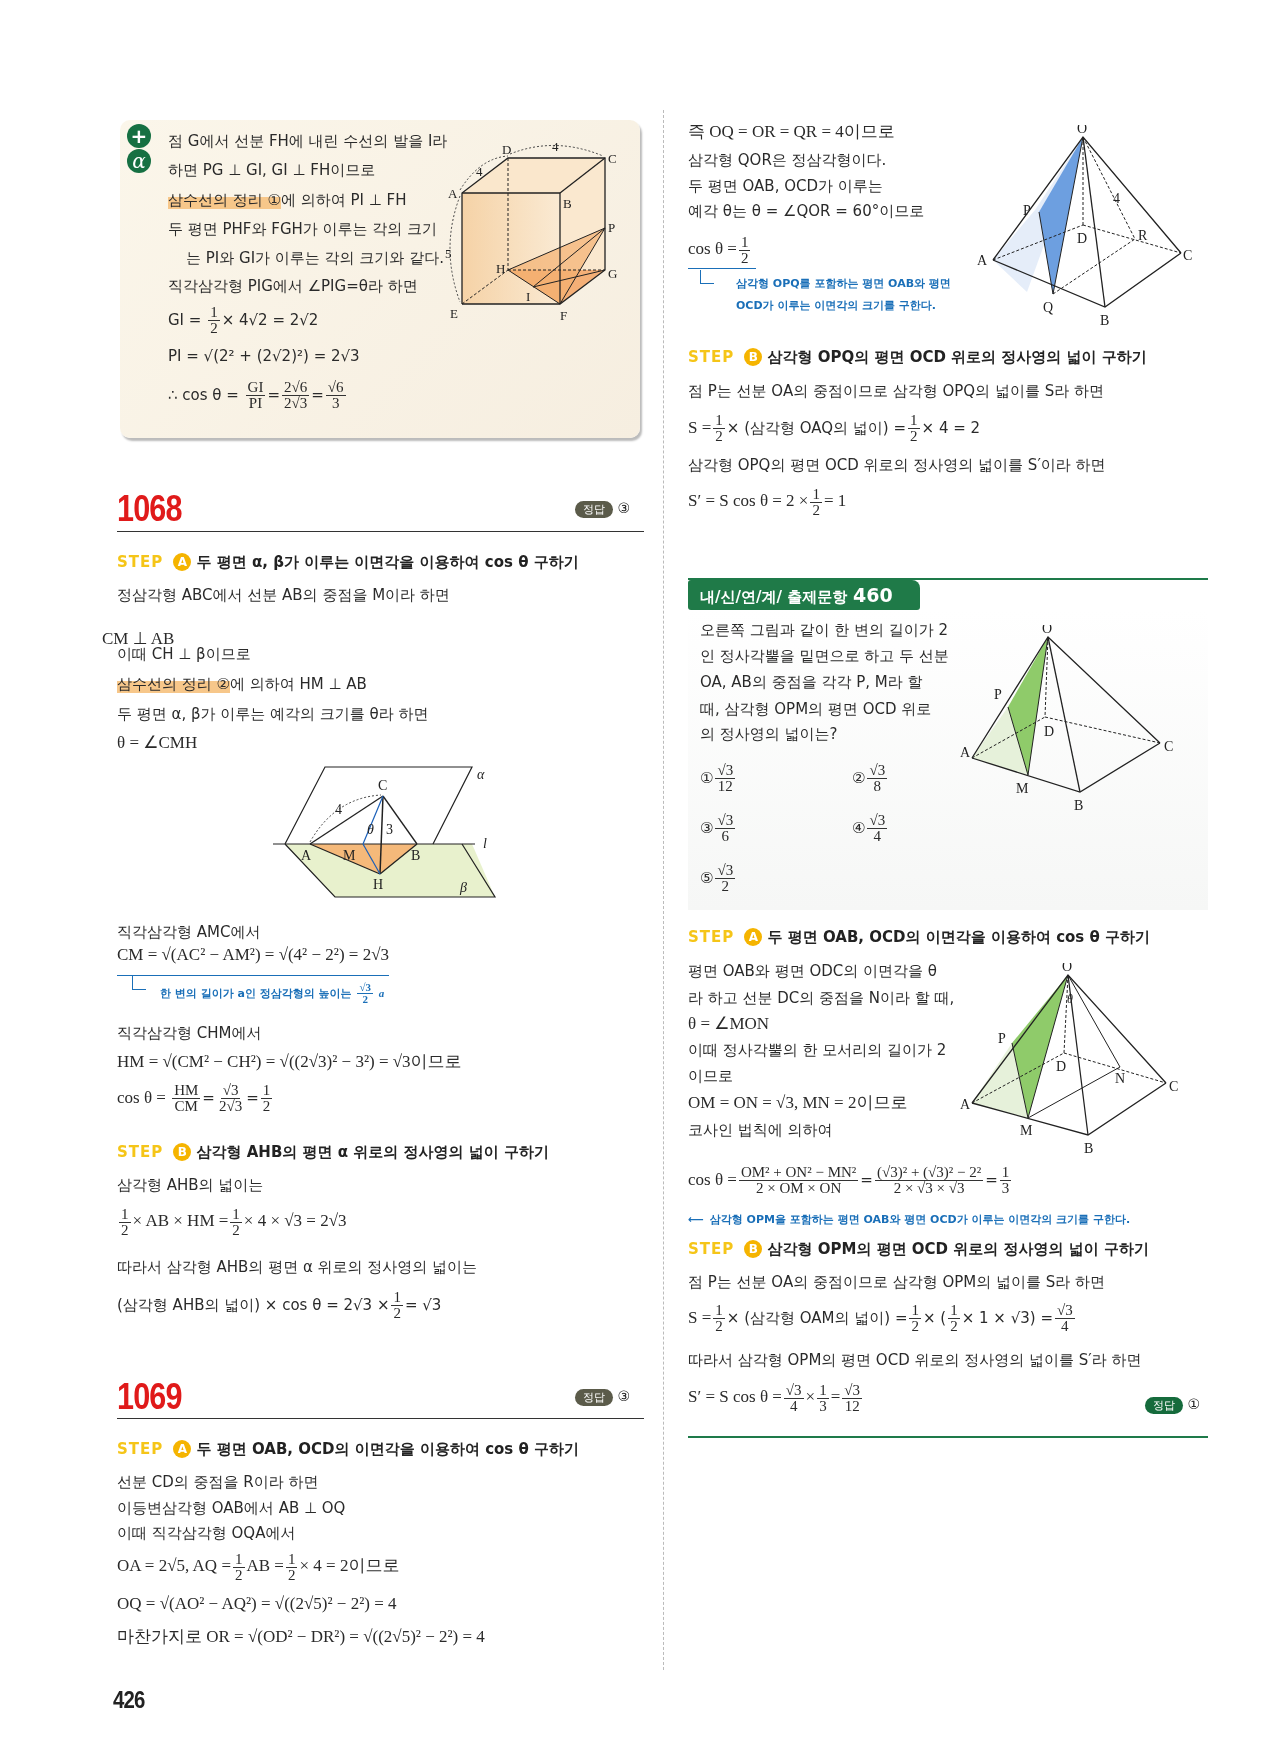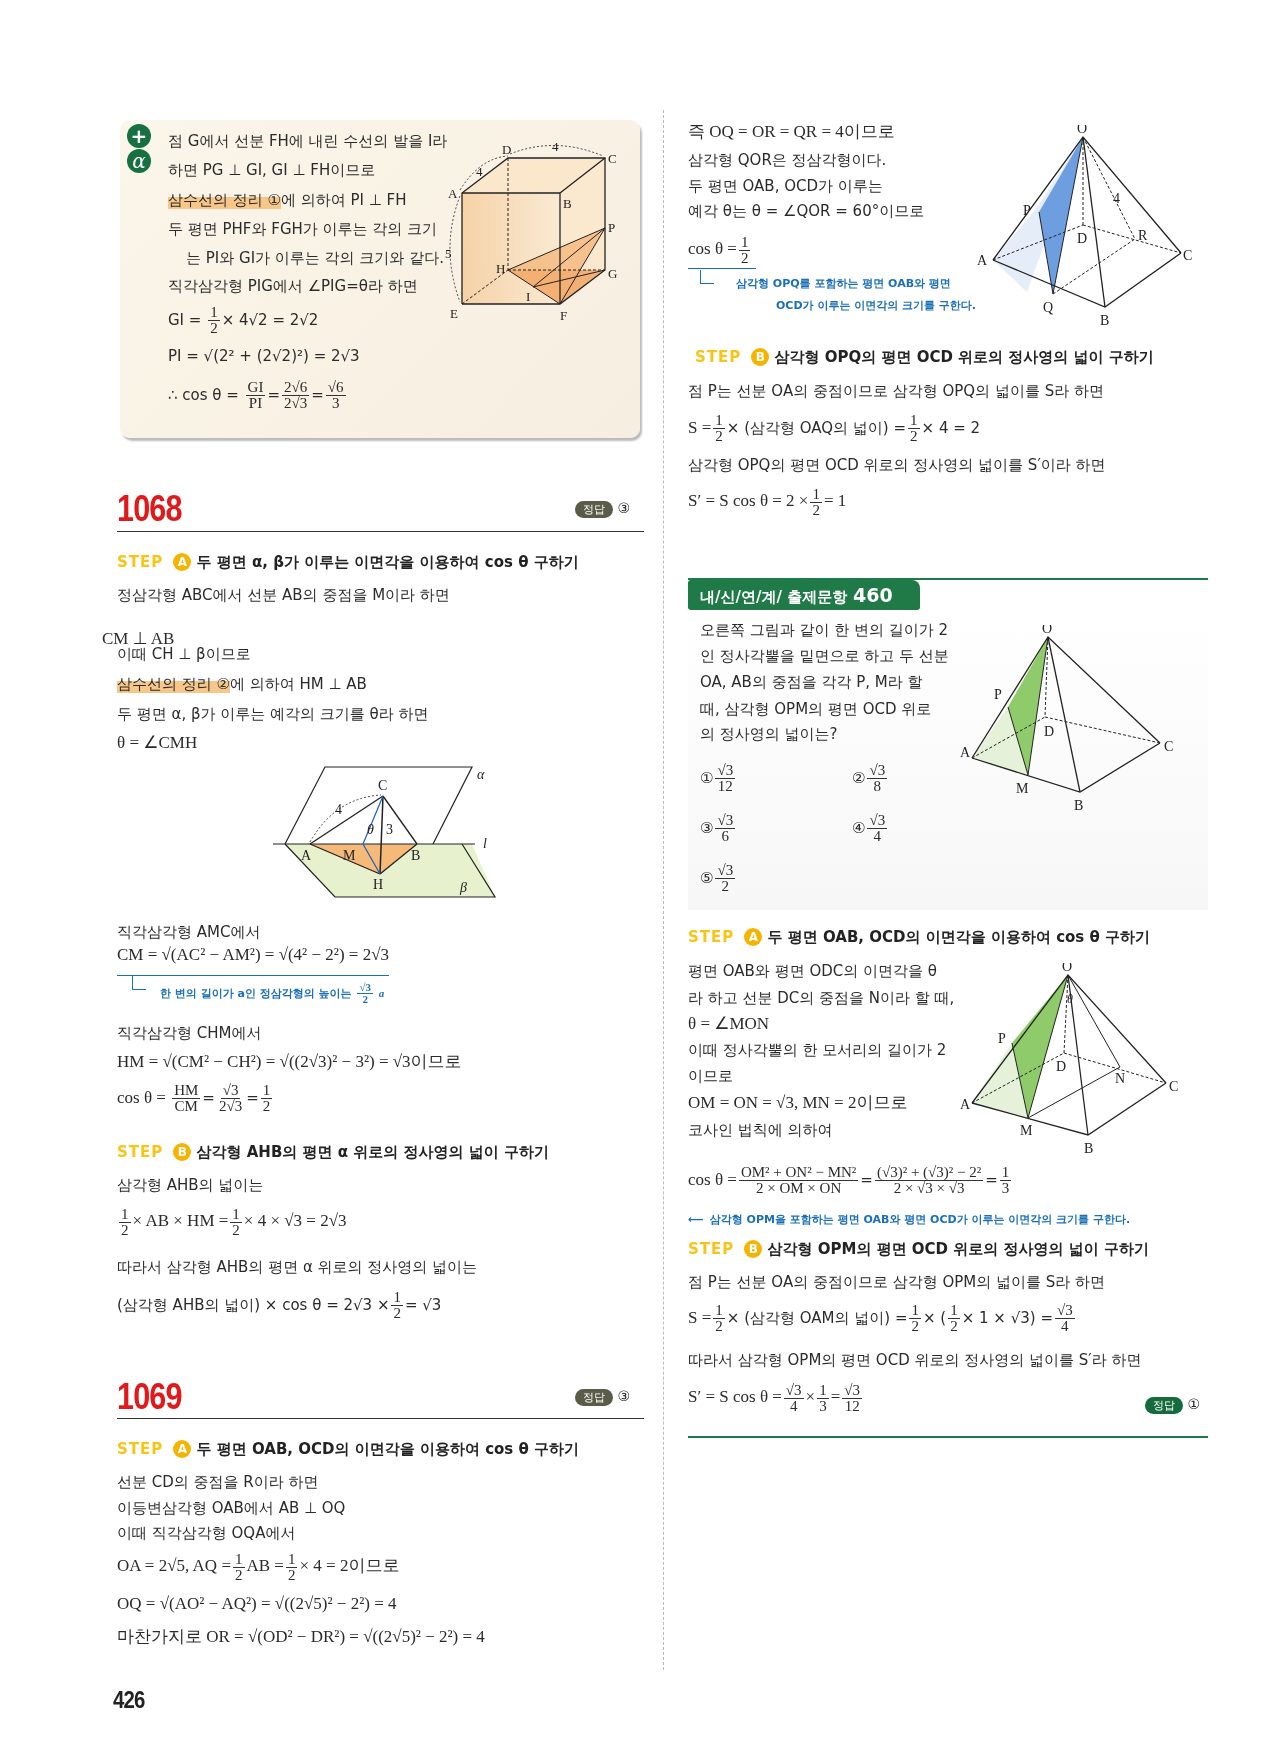--- a/index.html
+++ b/index.html
@@ -206,21 +206,21 @@
 <div class="abs line m" style="left:688px;top:122px;">즉 OQ = OR = QR = 4이므로</div>
 <div class="abs line" style="left:688px;top:150px;">삼각형 QOR은 정삼각형이다.</div>
 <div class="abs line" style="left:688px;top:176px;">두 평면 OAB, OCD가 이루는</div>
 <div class="abs line" style="left:688px;top:201px;">예각 θ는 θ = ∠QOR = 60°이므로</div>
 <div class="abs line m" style="left:688px;top:235px;border-bottom:1.5px solid #1a6fb8;padding-bottom:2px;width:68px;"><span>cos θ =</span><span class="frac">
       <span class="n">1</span>
       <span class="d">2</span>
     </span></div>
 <div class="abs" style="left:700px;top:270px;width:14px;height:14px;border-left:1.5px solid #1a6fb8;border-bottom:1.5px solid #1a6fb8;"></div>
 <div class="abs note" style="left:736px;top:276px;">삼각형 OPQ를 포함하는 평면 OAB와 평면</div>
-<div class="abs note" style="left:736px;top:298px;margin-left:40px;">OCD가 이루는 이면각의 크기를 구한다.</div>
+<div class="abs note" style="left:736px;top:298px;">OCD가 이루는 이면각의 크기를 구한다.</div>
 
 <div class="abs" style="left:975px;top:125px;width:225px;height:205px;">
   <svg width="225" height="205" viewBox="0 0 225 205">
     <polygon points="18,135 60,85 108,12 52,167" fill="#dfe9f8" opacity="0.8"></polygon>
     <polygon points="64,87 108,12 78,169" fill="#6d9fe0"></polygon>
     <polyline points="18,135 108,12 206,128" fill="none" stroke="#222" stroke-width="1.3"></polyline>
     <polyline points="18,135 130,182 206,128" fill="none" stroke="#222" stroke-width="1.3"></polyline>
     <line x1="108" y1="12" x2="130" y2="182" stroke="#222" stroke-width="1.3"></line>
     <line x1="64" y1="87" x2="78" y2="169" stroke="#222"></line>
     <line x1="108" y1="12" x2="78" y2="169" stroke="#222"></line>
@@ -236,21 +236,21 @@
       <text x="163" y="115">R</text>
       <text x="208" y="135">C</text>
       <text x="2" y="140">A</text>
       <text x="68" y="187">Q</text>
       <text x="125" y="200">B</text>
       <text x="138" y="78">4</text>
     </g>
   </svg>
 </div>
 
-<div class="abs step" style="left:688px;top:348px;margin-left:7px;"><span class="tag">STEP</span><span class="circ">B</span> <span>삼각형 OPQ의 평면 OCD 위로의 정사영의 넓이 구하기</span></div>
+<div class="abs step" style="left:688px;top:348px;"><span class="tag">STEP</span><span class="circ">B</span> <span>삼각형 OPQ의 평면 OCD 위로의 정사영의 넓이 구하기</span></div>
 <div class="abs line" style="left:688px;top:381px;">점 P는 선분 OA의 중점이므로 삼각형 OPQ의 넓이를 S라 하면</div>
 <div class="abs line" style="left:688px;top:413px;"><span class="m">S =</span><span class="frac">
       <span class="n">1</span>
       <span class="d">2</span>
     </span><span>× (삼각형 OAQ의 넓이) =</span><span class="frac">
       <span class="n">1</span>
       <span class="d">2</span>
     </span><span>× 4 = 2</span></div>
 <div class="abs line" style="left:688px;top:455px;">삼각형 OPQ의 평면 OCD 위로의 정사영의 넓이를 S′이라 하면</div>
 <div class="abs line m" style="left:688px;top:487px;text-align:center;"><span>S′ = S cos θ = 2 ×</span><span class="frac">

